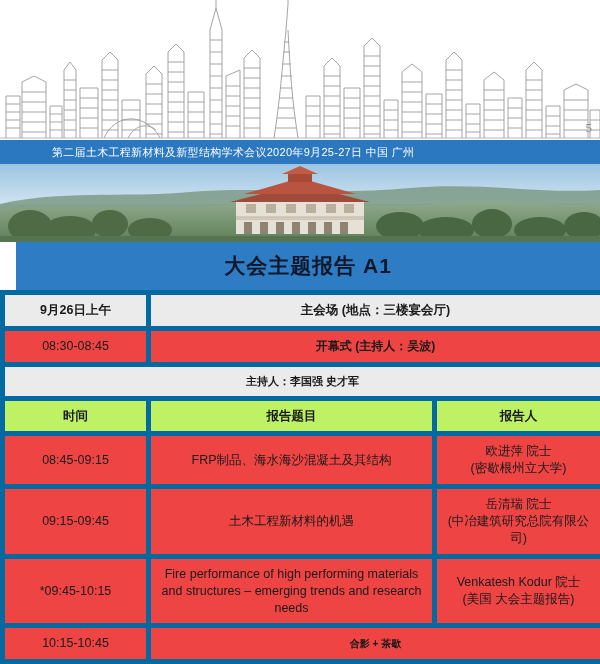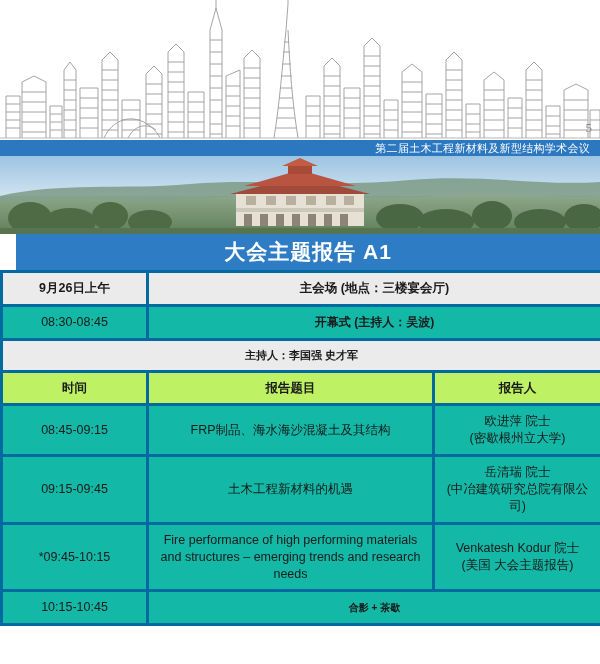--- a/index.html
+++ b/index.html
@@ -29,83 +29,83 @@
     position: absolute;
     right: 8px;
     bottom: 4px;
     font-size: 13px;
     color: #8a8a8a;
     font-family: "Liberation Serif", serif;
   }
 
   
   .confbar {
-    height: 16px;
+    height: 24px;
     background: #2b77c0;
     color: #ffffff;
     display: flex;
     align-items: center;
-    justify-content: flex-end;
+    justify-content: flex-start;
     padding: 0 10px 0 52px;
     font-size: 11px;
     letter-spacing: 0.3px;
   }
   .confbar .right { padding-right: 100px; }
 
   
   .photo {
     position: relative;
     height: 78px;
     width: 600px;
     overflow: hidden;
     background: linear-gradient(to bottom, #a8cbe4 0%, #bcd9ec 40%, #8fae7e 70%, #6c8f5e 100%);
   }
   .photo svg { position: absolute; top: 0; left: 0; }
 
   
   .title-band {
-    height: 36px;
+    height: 48px;
     background: #2e7dc4;
-    color: #ffffff;
+    color: #0f172a;
     display: flex;
     align-items: center;
     justify-content: center;
     font-size: 21px;
     font-weight: bold;
     letter-spacing: 1px;
     margin-left: 16px;
   }
 
   
   table.sched {
     width: 600px;
     border-collapse: collapse;
     table-layout: fixed;
   }
   table.sched td {
-    border: 3px solid #0369a1;
+    border: 5px solid #0369a1;
     vertical-align: middle;
     text-align: center;
     font-size: 12.5px;
     color: #1a1a1a;
     padding: 7px 4px;
     line-height: 1.35;
   }
   .row-gray td {
     background: #ebebeb;
     font-weight: bold;
     font-size: 14px;
     padding: 10px 4px;
   }
   .row-gray td.small {
     font-weight: bold;
     font-size: 11px;
   }
   .row-white td {
-    background: #14b8a6;
+    background: #ef4444;
   }
   .bold { font-weight: bold; }
   .hdr td {
     background: #bef264;
     color: #ffffff;
     font-weight: bold;
     font-size: 13.5px;
     padding: 11px 4px;
     border-color: #2e7dc4;
   }
@@ -184,20 +184,21 @@
         <path d="M590 138 L590 110 L600 110 L600 138 M590 120 L600 120 M590 130 L600 130"></path>
 
         <path d="M0 138 L600 138" stroke="#b0b0b0"></path>
       </g>
     </svg>
     <div class="page-number">5</div>
   </div>
 
   <div class="confbar">
     <span>第二届土木工程新材料及新型结构学术会议</span>
+    <span class="right">2020年9月25-27日  中国  广州</span>
   </div>
 
   <div class="photo">
     <svg width="600" height="78" viewBox="0 0 600 78">
       <defs>
         <linearGradient id="sky" x1="0" y1="0" x2="0" y2="1">
           <stop offset="0%" stop-color="#9cc4e2"></stop>
           <stop offset="100%" stop-color="#cfe3f0"></stop>
         </linearGradient>
         <linearGradient id="hill" x1="0" y1="0" x2="0" y2="1">

